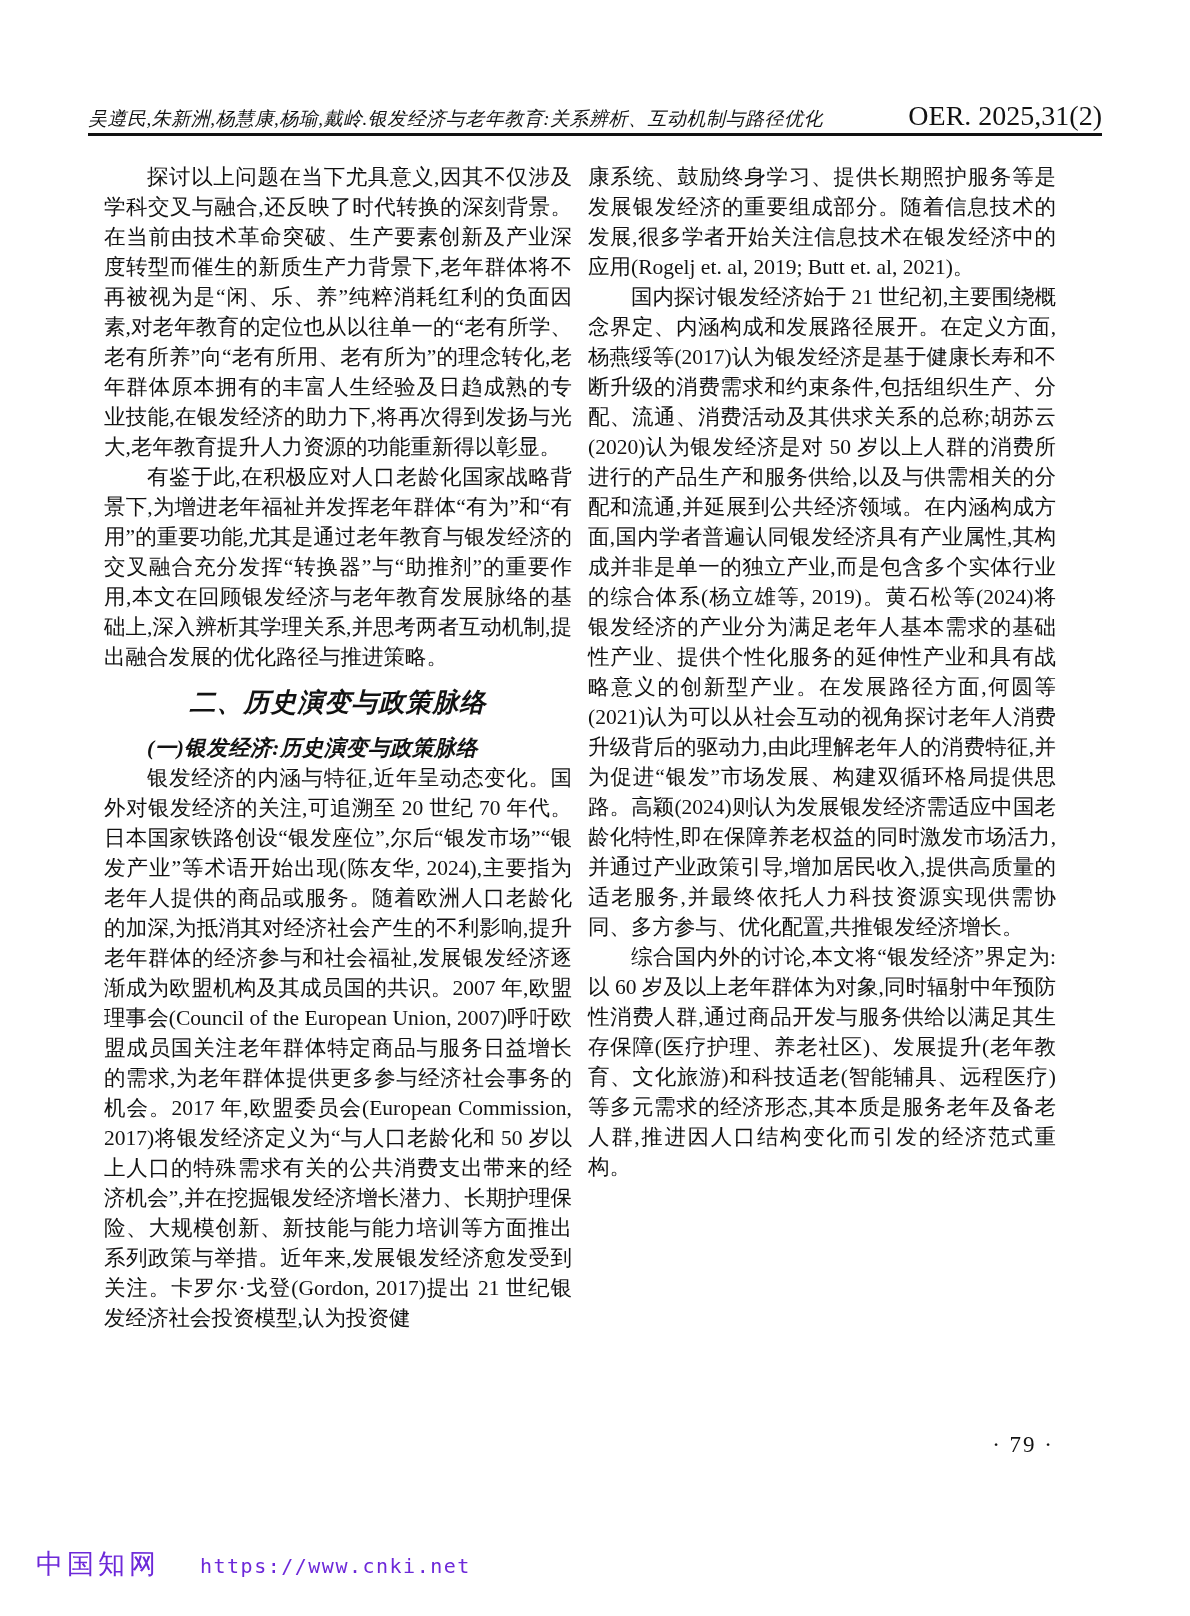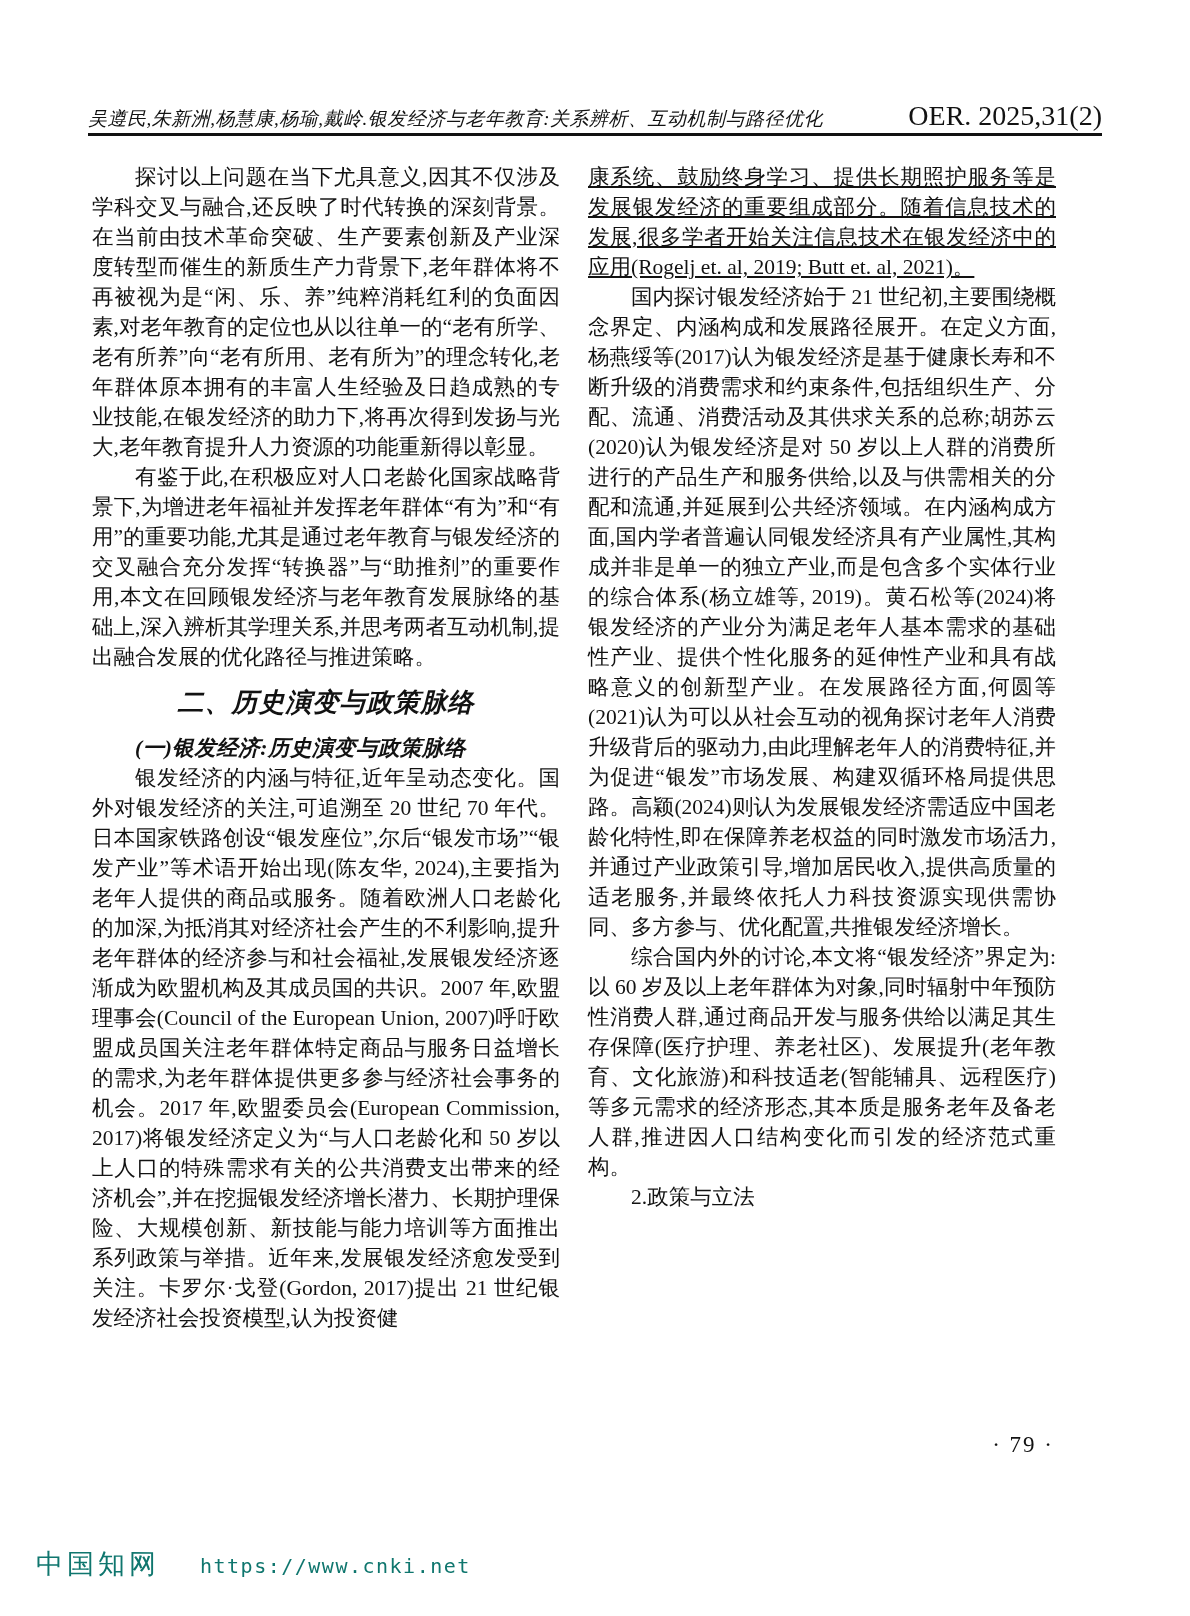--- a/index.html
+++ b/index.html
@@ -22,30 +22,30 @@
   }
   .running-head .journal {
     font-size:28px; font-style:normal;
   }
   .head-rule {
     position:absolute; top:133px; left:88px; width:1014px; height:3px;
     background:#121212;
   }
   
   .columns {
-    position:absolute; top:162px; left:92px; width:976px;
-    display:flex; gap:28px;
+    position:absolute; top:162px; left:104px; width:976px;
+    display:flex; gap:16px;
   }
   .col {
     width:468px;
     font-size:21.5px; line-height:30px;
     text-align:justify; text-justify:inter-ideograph;
   }
   .col p { margin:0; text-indent:2em; }
-  .col p.cont { text-indent:0;text-decoration:underline; }
+  .col p.cont { text-indent:0; }
   .section-heading {
     font-size:26px; line-height:34px;
     font-weight:700; font-style:italic;
     text-align:center; text-indent:0;
     margin:14px 0 13px 0;
     letter-spacing:1px;
   }
   .subsection-heading {
     font-style:italic; font-weight:600;
     text-indent:2em; letter-spacing:0.5px;
@@ -55,21 +55,21 @@
   .page-number {
     position:absolute; top:1430px; left:596px; width:468px;
     font-size:23px; line-height:30px;
     text-align:right; padding-right:10px; box-sizing:border-box;
     letter-spacing:2px;
   }
   
   .footer-watermark {
     position:absolute; top:1546px; left:36px;
     display:flex; align-items:baseline; gap:40px;
-    color:#0f766e;
+    color:#6d28d9;
   }
   .footer-watermark .site {
     font-size:27px; letter-spacing:4px;
     font-family:"Liberation Serif","DejaVu Serif",serif;
   }
   .footer-watermark .url {
     font-family:"DejaVu Sans Mono","Liberation Mono",monospace;
     font-size:20px; letter-spacing:1.5px;text-align:center;
   }
 </style>
@@ -91,21 +91,20 @@
       <p>有鉴于此,在积极应对人口老龄化国家战略背景下,为增进老年福祉并发挥老年群体“有为”和“有用”的重要功能,尤其是通过老年教育与银发经济的交叉融合充分发挥“转换器”与“助推剂”的重要作用,本文在回顾银发经济与老年教育发展脉络的基础上,深入辨析其学理关系,并思考两者互动机制,提出融合发展的优化路径与推进策略。</p>
       <div class="section-heading">二、历史演变与政策脉络</div>
       <div class="subsection-heading">(一)银发经济:历史演变与政策脉络</div>
       <p>银发经济的内涵与特征,近年呈动态变化。国外对银发经济的关注,可追溯至 20 世纪 70 年代。日本国家铁路创设“银发座位”,尔后“银发市场”“银发产业”等术语开始出现(陈友华, 2024),主要指为老年人提供的商品或服务。随着欧洲人口老龄化的加深,为抵消其对经济社会产生的不利影响,提升老年群体的经济参与和社会福祉,发展银发经济逐渐成为欧盟机构及其成员国的共识。2007 年,欧盟理事会(Council of the European Union, 2007)呼吁欧盟成员国关注老年群体特定商品与服务日益增长的需求,为老年群体提供更多参与经济社会事务的机会。2017 年,欧盟委员会(European Commission, 2017)将银发经济定义为“与人口老龄化和 50 岁以上人口的特殊需求有关的公共消费支出带来的经济机会”,并在挖掘银发经济增长潜力、长期护理保险、大规模创新、新技能与能力培训等方面推出系列政策与举措。近年来,发展银发经济愈发受到关注。卡罗尔·戈登(Gordon, 2017)提出 21 世纪银发经济社会投资模型,认为投资健</p>
     </div>
 
     <div class="col">
       <p class="cont">康系统、鼓励终身学习、提供长期照护服务等是发展银发经济的重要组成部分。随着信息技术的发展,很多学者开始关注信息技术在银发经济中的应用(Rogelj et. al, 2019; Butt et. al, 2021)。</p>
       <p>国内探讨银发经济始于 21 世纪初,主要围绕概念界定、内涵构成和发展路径展开。在定义方面,杨燕绥等(2017)认为银发经济是基于健康长寿和不断升级的消费需求和约束条件,包括组织生产、分配、流通、消费活动及其供求关系的总称;胡苏云(2020)认为银发经济是对 50 岁以上人群的消费所进行的产品生产和服务供给,以及与供需相关的分配和流通,并延展到公共经济领域。在内涵构成方面,国内学者普遍认同银发经济具有产业属性,其构成并非是单一的独立产业,而是包含多个实体行业的综合体系(杨立雄等, 2019)。黄石松等(2024)将银发经济的产业分为满足老年人基本需求的基础性产业、提供个性化服务的延伸性产业和具有战略意义的创新型产业。在发展路径方面,何圆等(2021)认为可以从社会互动的视角探讨老年人消费升级背后的驱动力,由此理解老年人的消费特征,并为促进“银发”市场发展、构建双循环格局提供思路。高颖(2024)则认为发展银发经济需适应中国老龄化特性,即在保障养老权益的同时激发市场活力,并通过产业政策引导,增加居民收入,提供高质量的适老服务,并最终依托人力科技资源实现供需协同、多方参与、优化配置,共推银发经济增长。</p>
       <p>综合国内外的讨论,本文将“银发经济”界定为:以 60 岁及以上老年群体为对象,同时辐射中年预防性消费人群,通过商品开发与服务供给以满足其生存保障(医疗护理、养老社区)、发展提升(老年教育、文化旅游)和科技适老(智能辅具、远程医疗)等多元需求的经济形态,其本质是服务老年及备老人群,推进因人口结构变化而引发的经济范式重构。</p>
-      <div class="item-heading">2.政策与立法</div>
     </div>
 
   </div>
 
   <div class="page-number">· 79 ·</div>
 
   <div class="footer-watermark">
     <span class="site">中国知网</span>
     <span class="url">https://www.cnki.net</span>
   </div>

